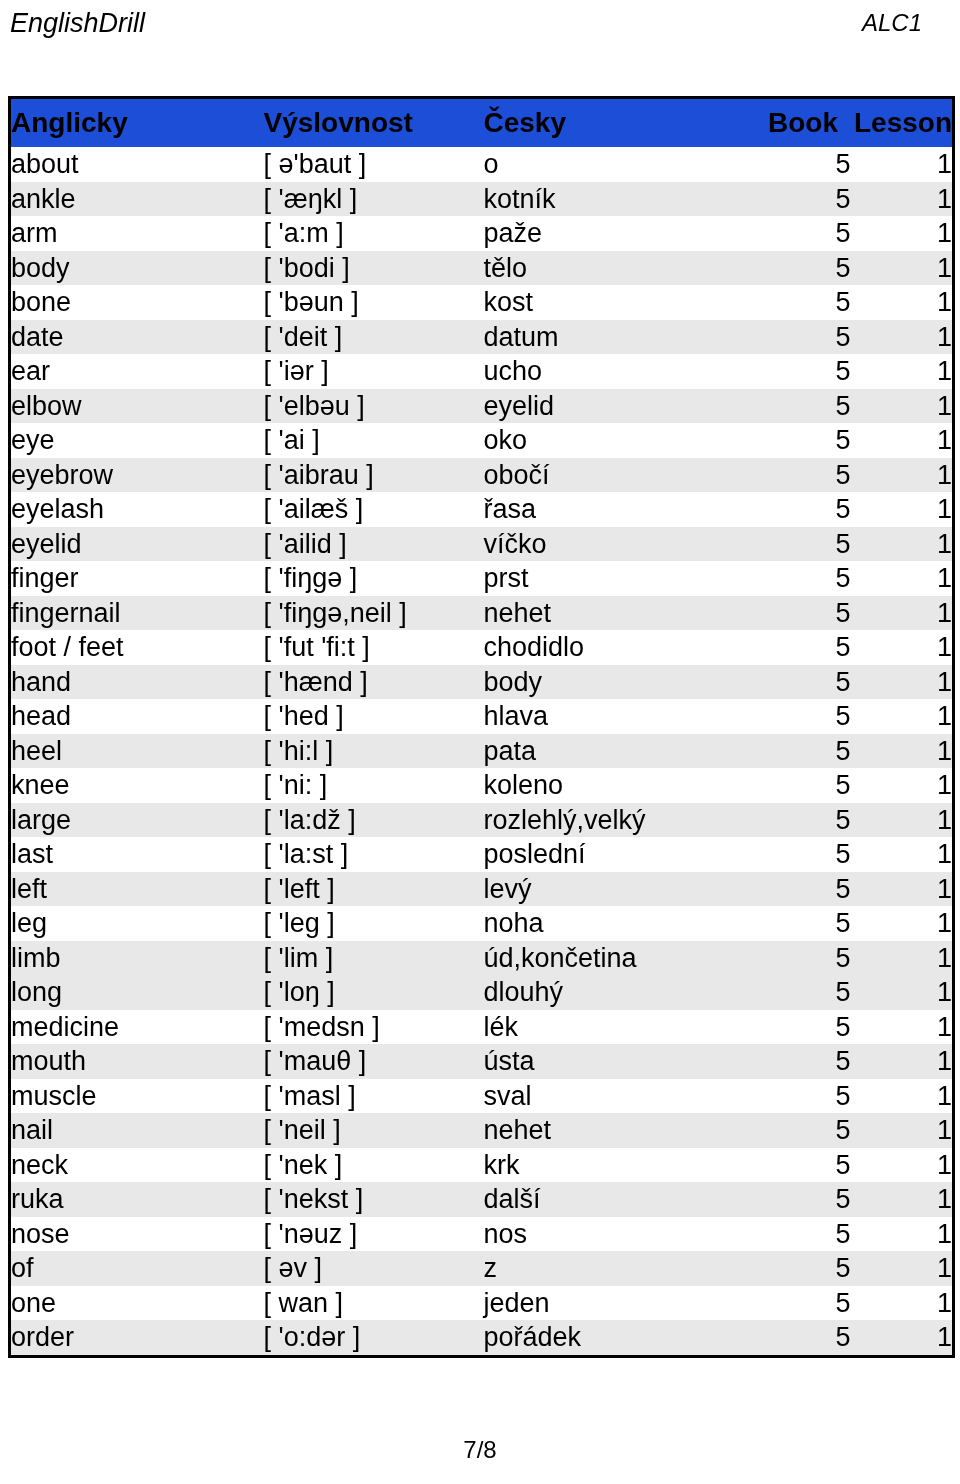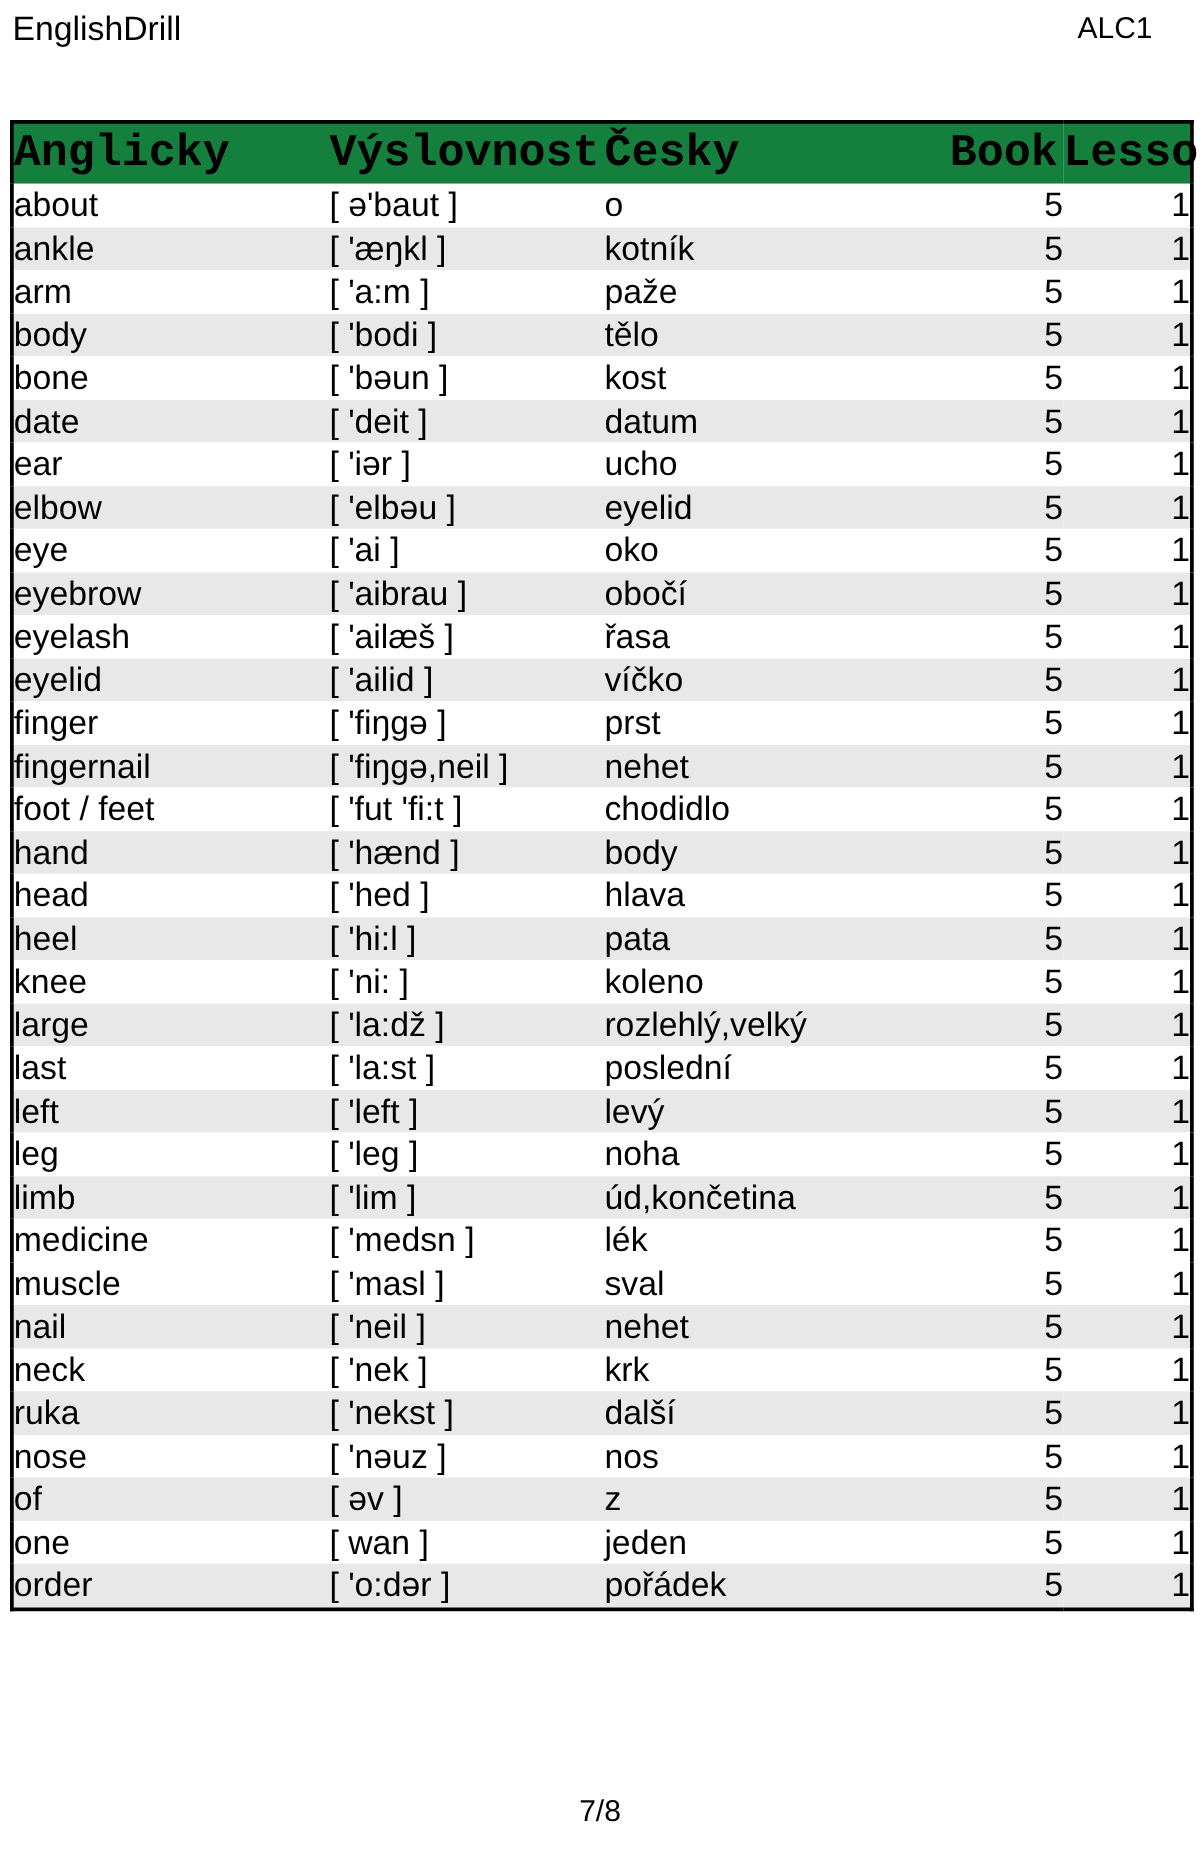--- a/index.html
+++ b/index.html
@@ -21,20 +21,21 @@
     position: absolute;
     top: 0;
     left: 0;
     width: 932px;
     height: 46px;
     display: flex;
     align-items: center;
     justify-content: space-between;
     padding: 0 10px;
     box-sizing: border-box;
+    font-style: italic;
   }
   .page-header .brand {
     font-size: 27px;
     line-height: 1;
     letter-spacing: 0px;
   }
   .page-header .code {
     font-size: 24px;
     line-height: 1;
   }
@@ -67,25 +68,24 @@
     margin: 0;
     border: 0;
     font-size: 27px;
     line-height: 34.5px;
     height: 34.5px;
     vertical-align: middle;
     white-space: nowrap;
   }
   table.vocab thead th {
     font-weight: bold;
-    font-size: 36px;
+    font-size: 28px;
     height: 48px;
     line-height: 48px;
-    background: #15803d;
-    font-family: Liberation Mono, monospace;
+    background: #1d4ed8;
   }
   th.h-en     { text-align: left;  padding-left: 2px; }
   th.h-pron   { text-align: left;  padding-left: 2px; }
   th.h-cs     { text-align: left;  padding-left: 2px; }
   th.h-book   { text-align: center; padding-right: 6px; }
   th.h-lesson { text-align: right; padding-right: 2px; }
 
   td.d-en     { text-align: left;  padding-left: 2px; }
   td.d-pron   { text-align: left;  padding-left: 2px; }
   td.d-cs     { text-align: left;  padding-left: 2px; }
@@ -293,27 +293,41 @@
           <td class="d-book">5</td>
           <td class="d-lesson">1</td>
         </tr>
         <tr class="row-alt">
           <td class="d-en">limb</td>
           <td class="d-pron">[ 'lim ]</td>
           <td class="d-cs">úd,končetina</td>
           <td class="d-book">5</td>
           <td class="d-lesson">1</td>
         </tr>
+        <tr class="row-alt">
+          <td class="d-en">long</td>
+          <td class="d-pron">[ 'loŋ ]</td>
+          <td class="d-cs">dlouhý</td>
+          <td class="d-book">5</td>
+          <td class="d-lesson">1</td>
+        </tr>
         <tr class="row-plain">
           <td class="d-en">medicine</td>
           <td class="d-pron">[ 'medsn ]</td>
           <td class="d-cs">lék</td>
           <td class="d-book">5</td>
           <td class="d-lesson">1</td>
         </tr>
+        <tr class="row-alt">
+          <td class="d-en">mouth</td>
+          <td class="d-pron">[ 'mauθ ]</td>
+          <td class="d-cs">ústa</td>
+          <td class="d-book">5</td>
+          <td class="d-lesson">1</td>
+        </tr>
         <tr class="row-plain">
           <td class="d-en">muscle</td>
           <td class="d-pron">[ 'masl ]</td>
           <td class="d-cs">sval</td>
           <td class="d-book">5</td>
           <td class="d-lesson">1</td>
         </tr>
         <tr class="row-alt">
           <td class="d-en">nail</td>
           <td class="d-pron">[ 'neil ]</td>

